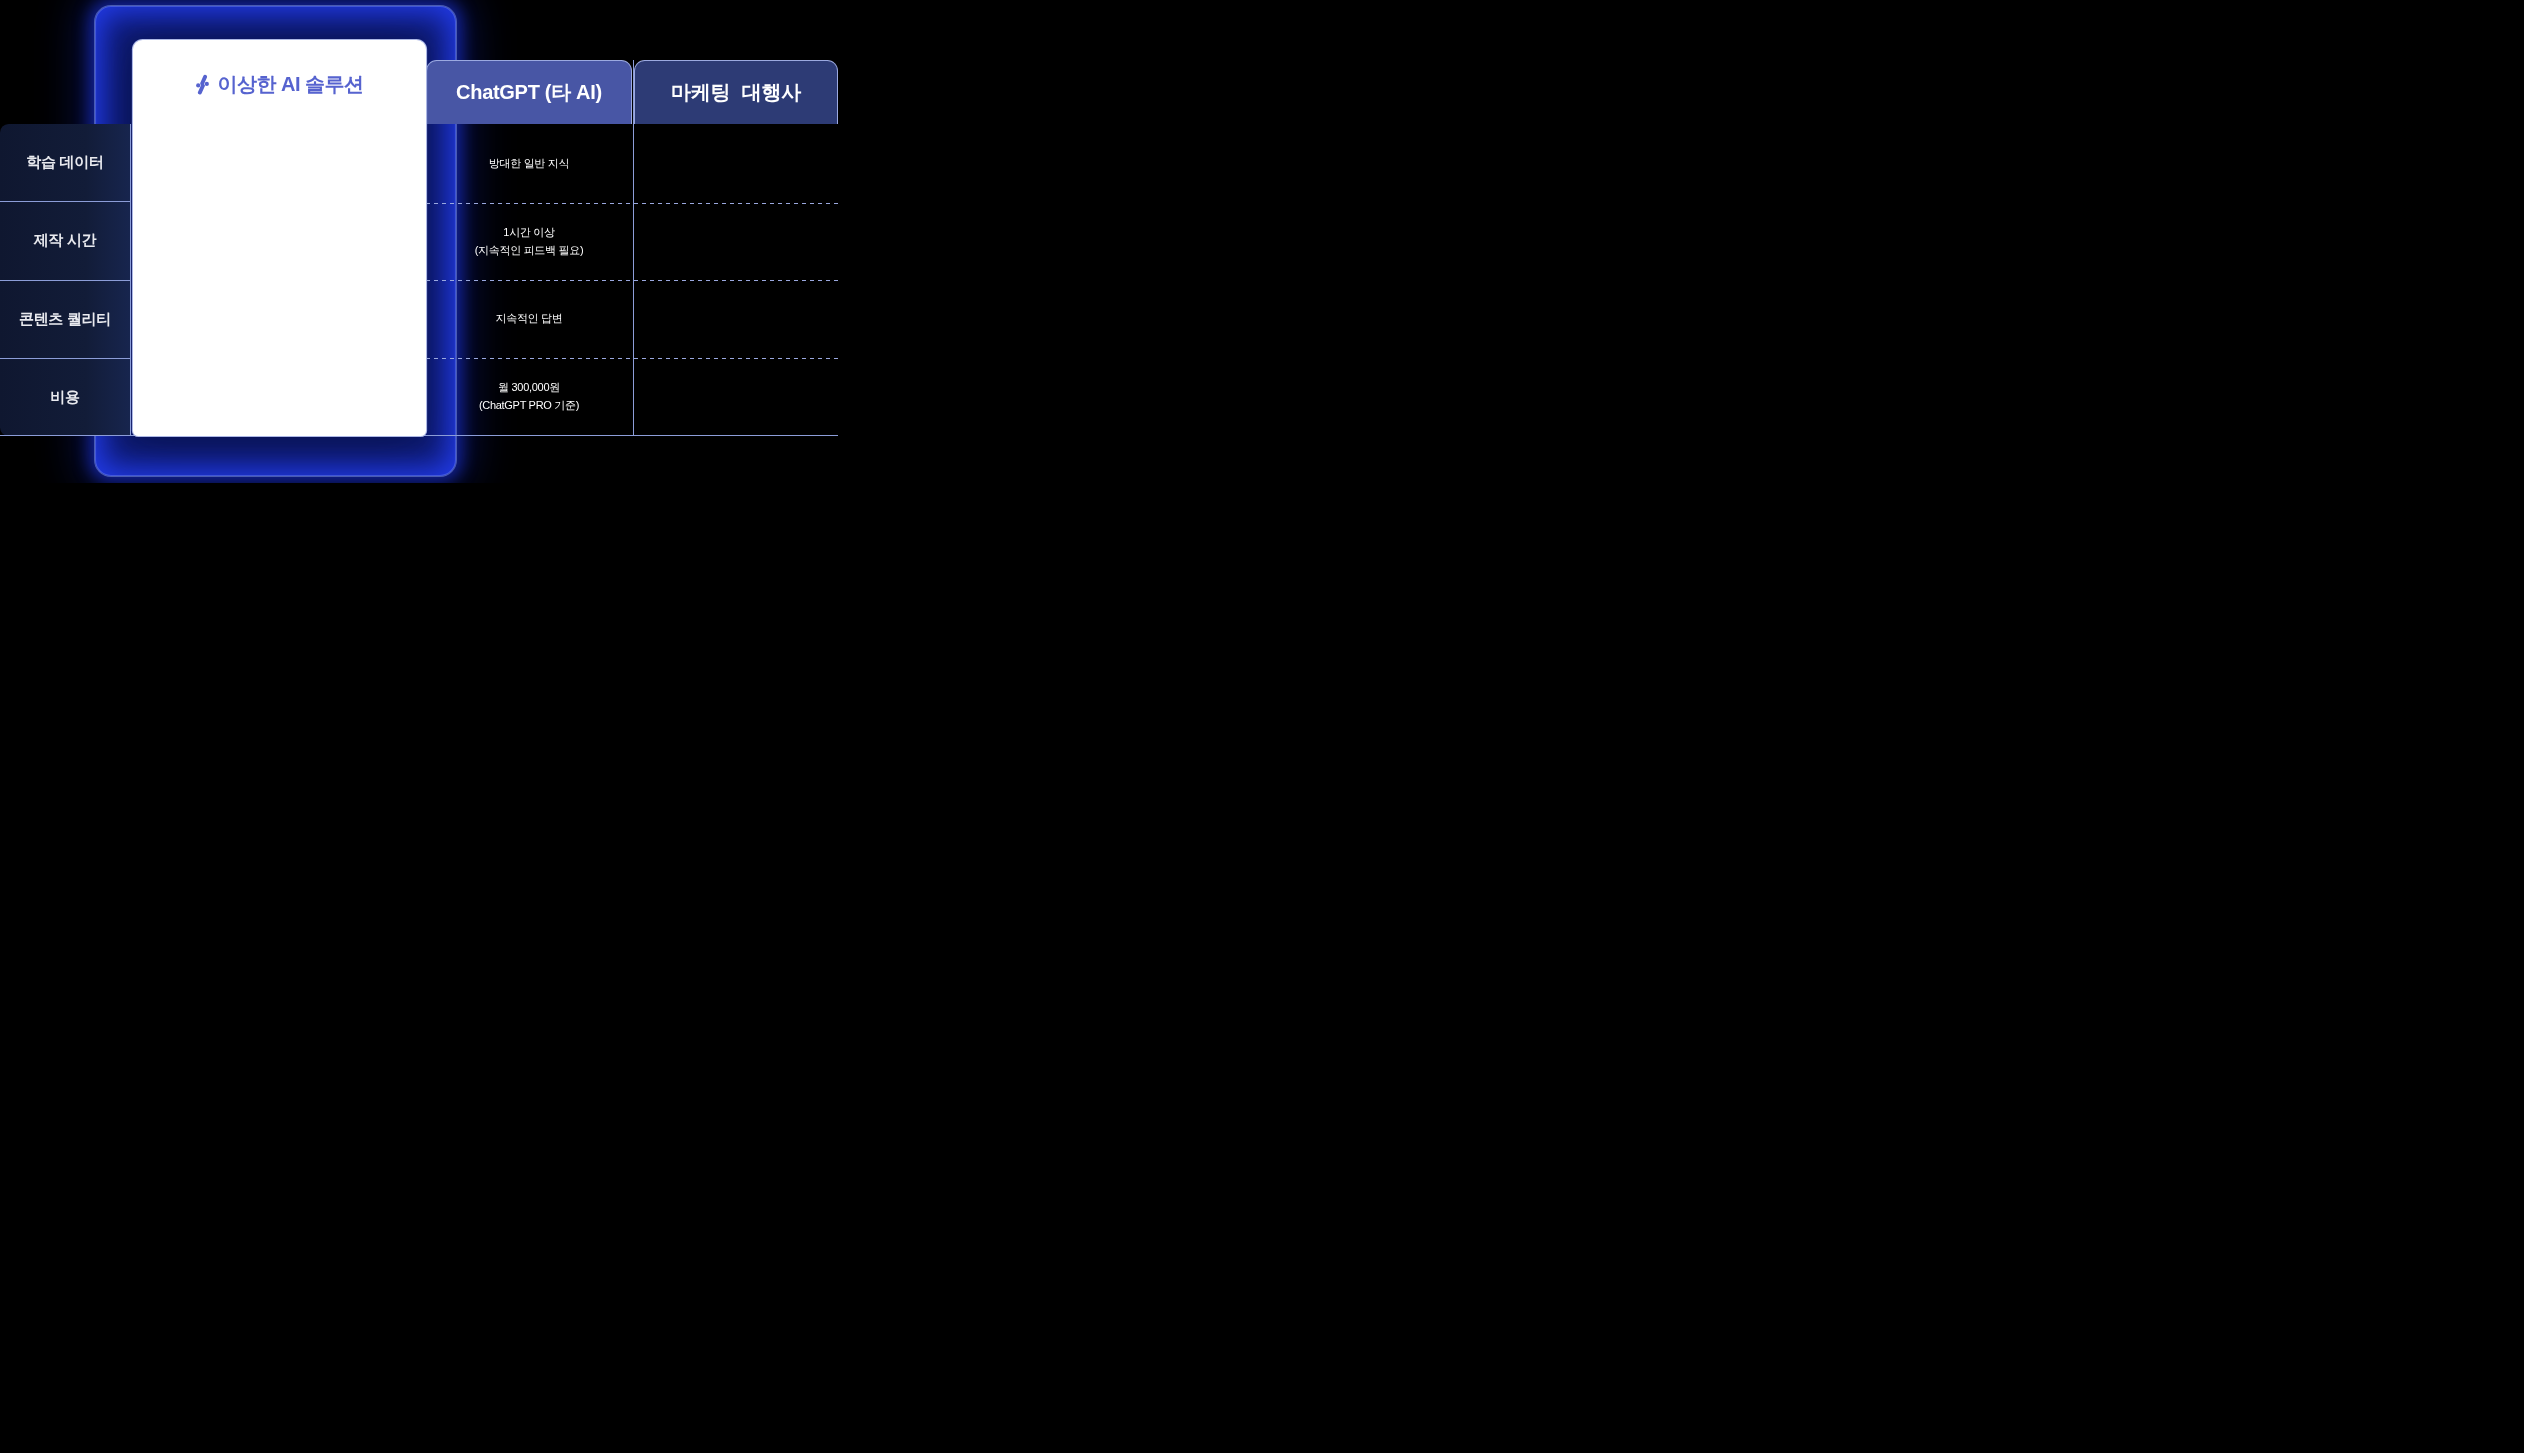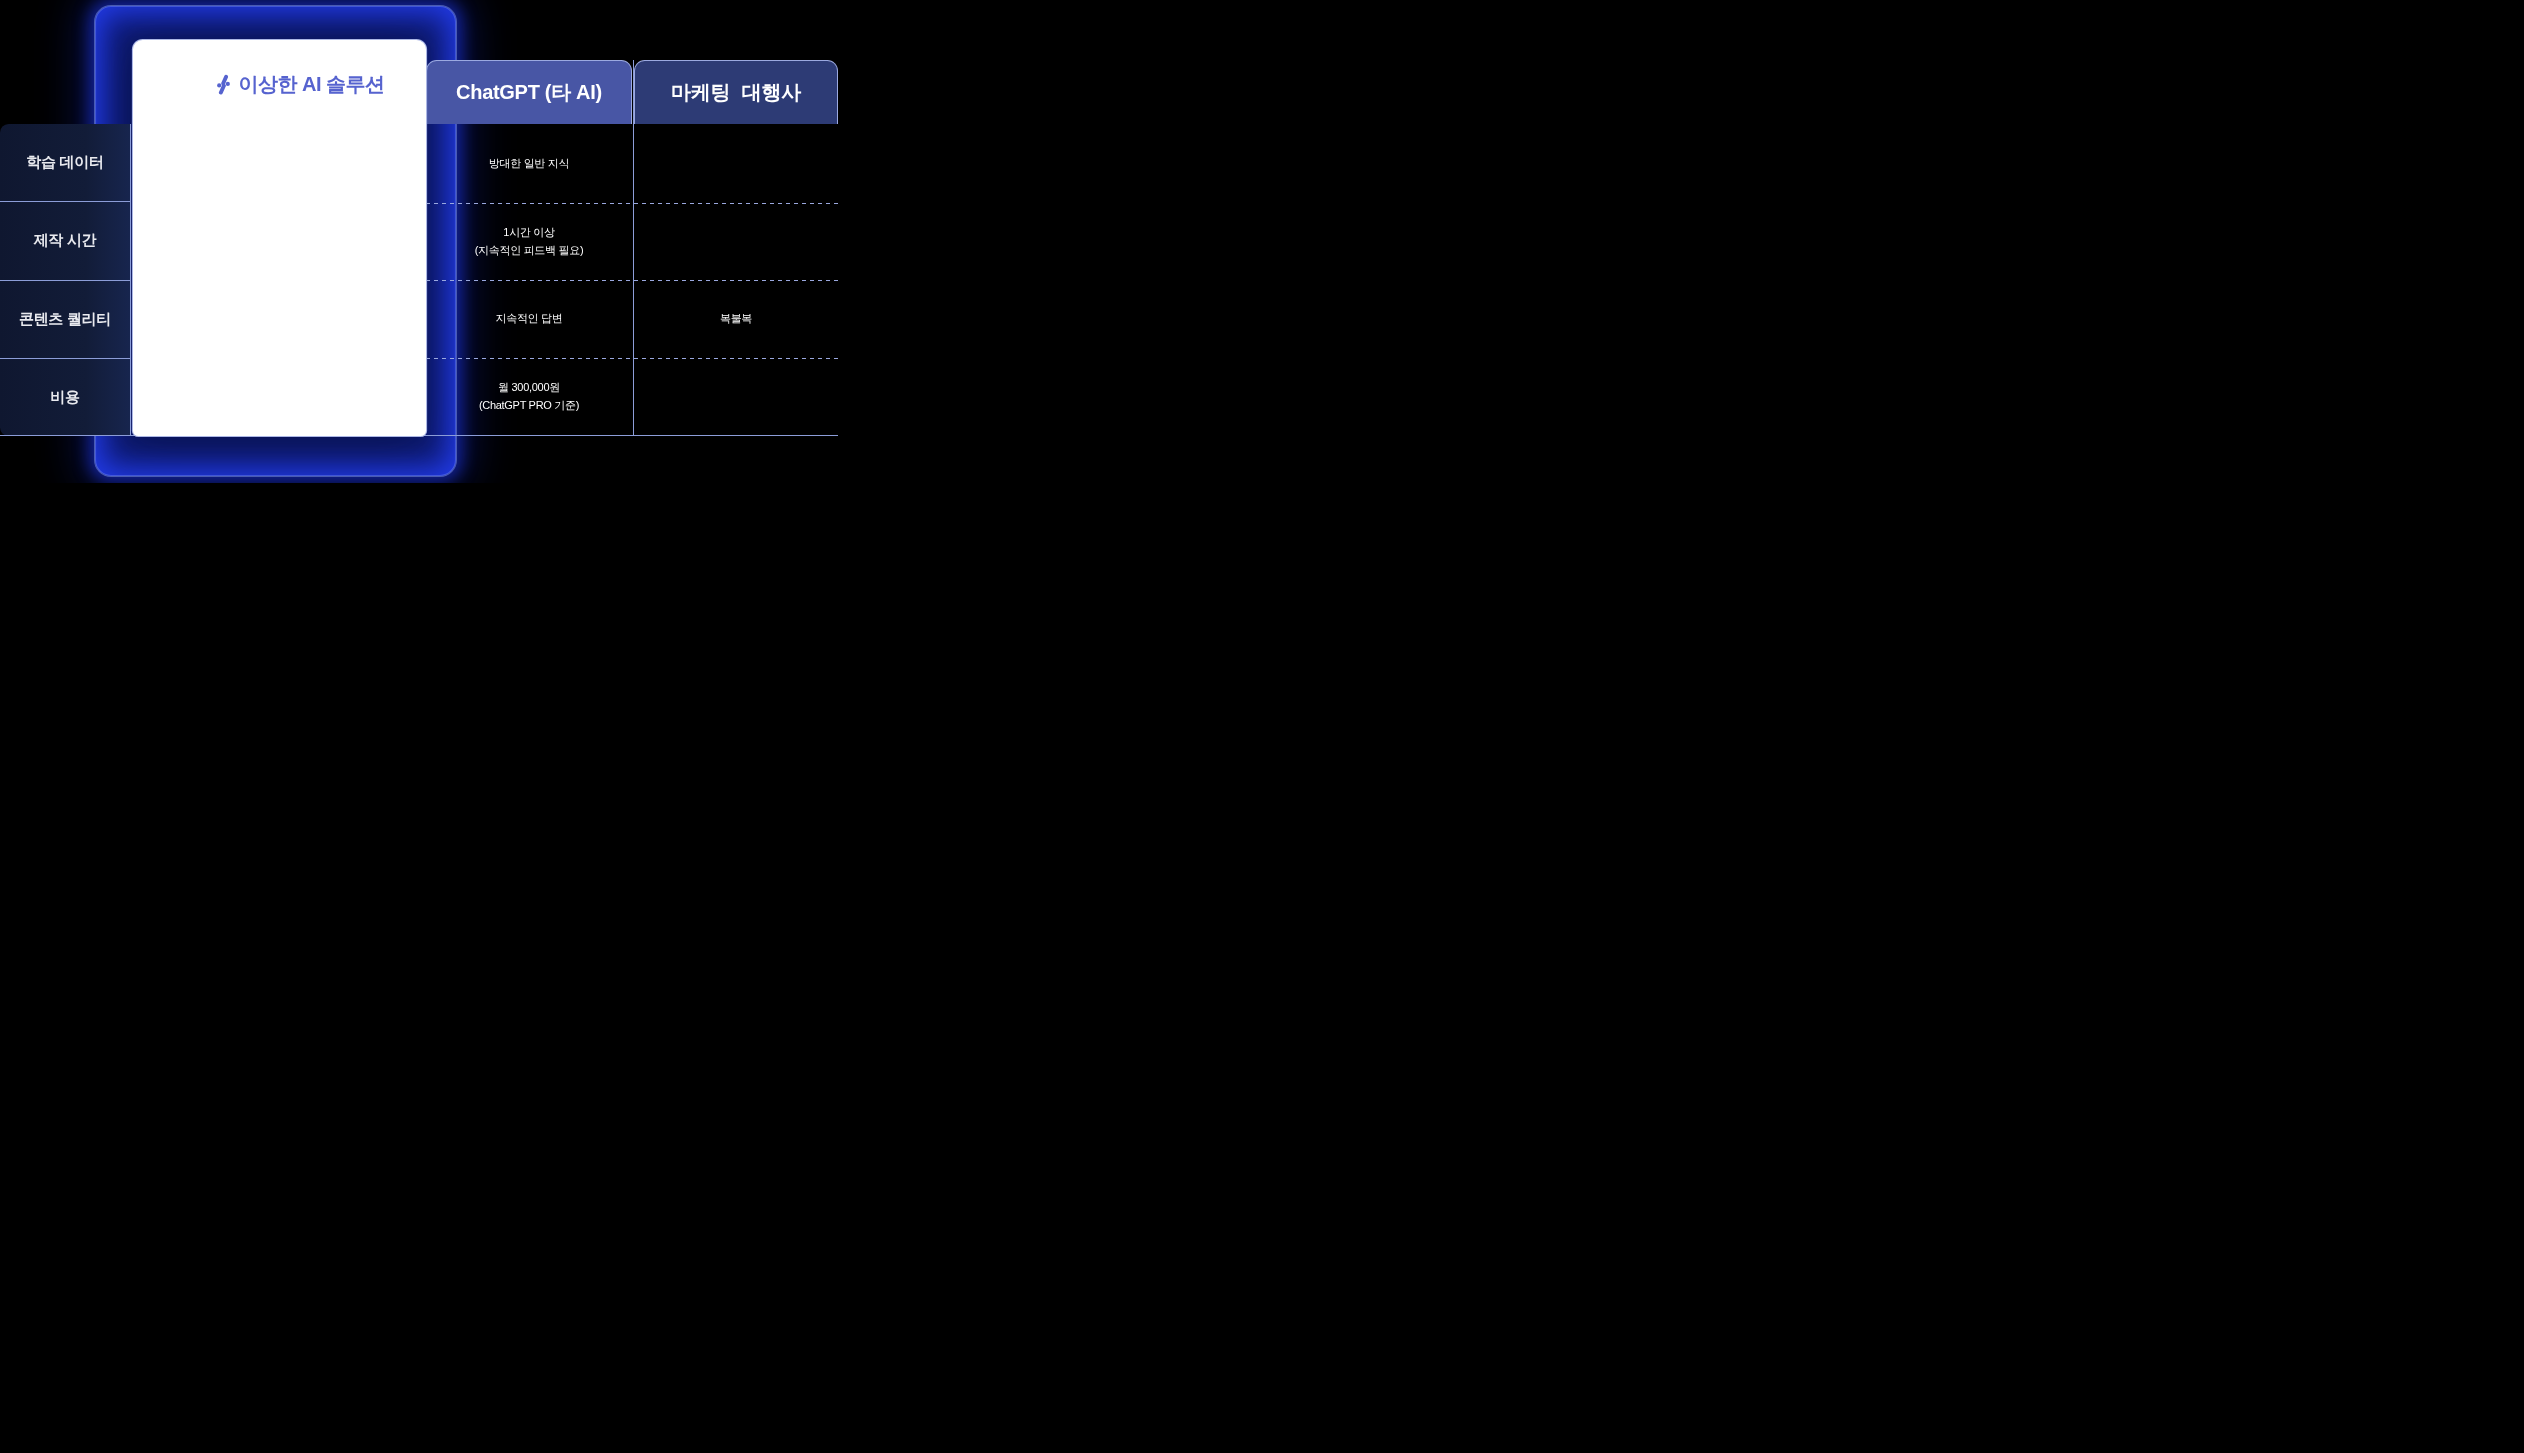--- a/index.html
+++ b/index.html
@@ -70,21 +70,21 @@
   .r3{top:280px;height:78px;} .r4{top:358px;height:77px;}
 
   
   .card{
     position:absolute;left:133px;top:40px;width:293px;height:396px;z-index:3;
     background:#FFFFFF;border-radius:9.6px 9.6px 5.3px 5.3px;
     box-shadow:0 0 0 1.1px #ADB8E6;
   }
   .logo{
     position:absolute;left:0;top:31px;width:100%;
-    display:flex;align-items:center;justify-content:center;gap:7px;padding-left:21px;
+    display:flex;align-items:center;justify-content:center;gap:7px;
   }
   .logo svg{display:block;}
   .logoText{
     color:#5663CF;font-size:20px;font-weight:800;letter-spacing:-0.5px;
     white-space:nowrap;
   }
 </style>
 </head>
 <body>
 
@@ -119,24 +119,20 @@
 
   <div class="cell col-cg r2">
     <span>1시간 이상</span>
     <span>(지속적인 피드백 필요)</span>
   </div>
 
   <div class="cell col-cg r3">
     <span>지속적인 답변</span>
     <span></span>
   </div>
-  <div class="cell col-ag r3">
-    <span>복불복</span>
-    <span></span>
-  </div>
 
   <div class="cell col-cg r4">
     <span>월 300,000원</span>
     <span>(ChatGPT PRO 기준)</span>
   </div>
 
   <div class="card">
     <div class="logo">
       <svg width="15" height="21.4" viewBox="0 0 40 56" fill="none" xmlns="http://www.w3.org/2000/svg">
         <path d="M27 7 L19 25" stroke="#5663CF" stroke-width="10.5" stroke-linecap="round"></path>

